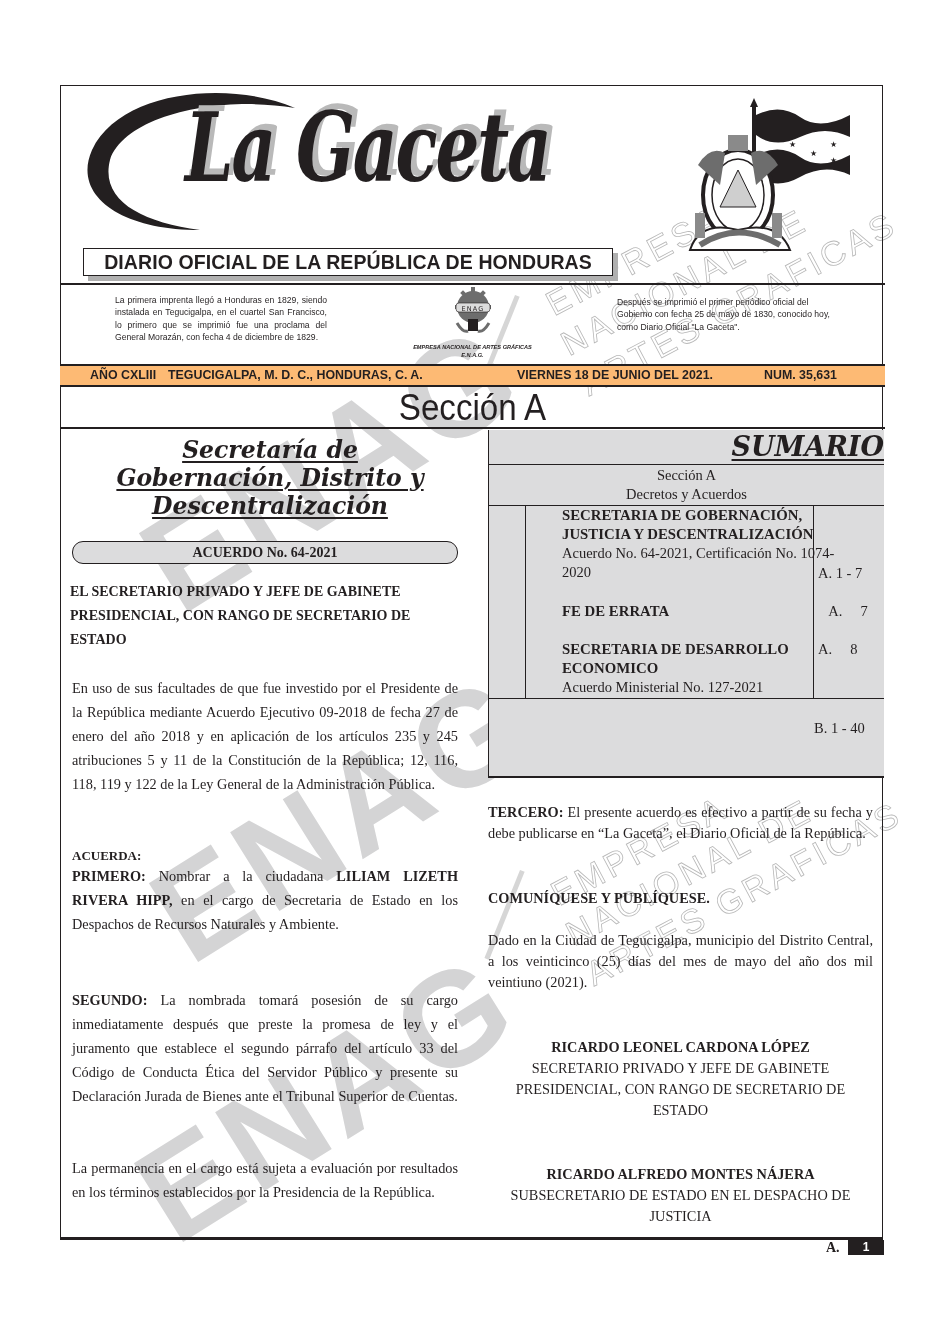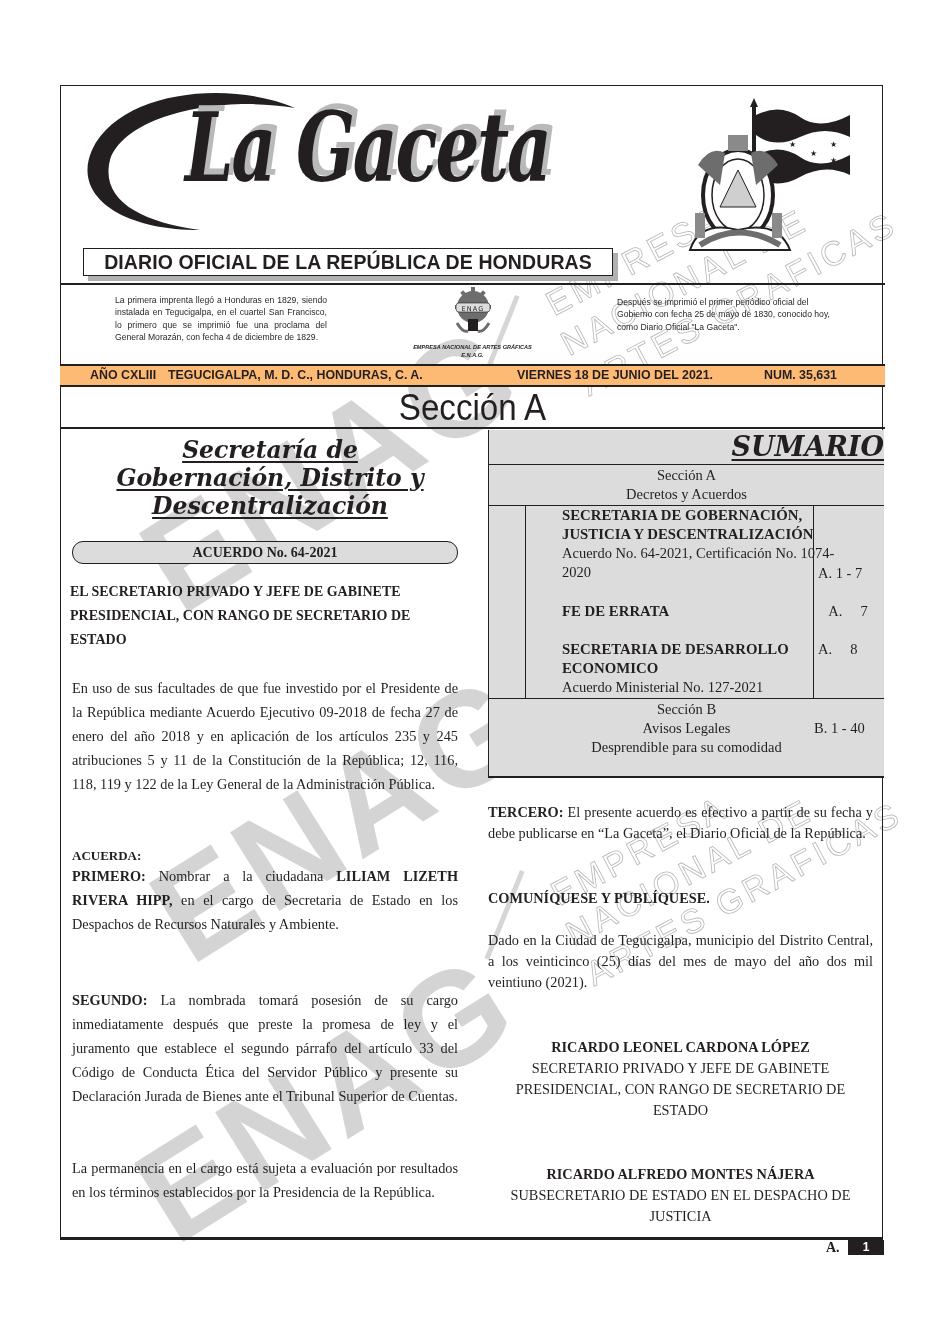--- a/index.html
+++ b/index.html
@@ -193,25 +193,20 @@
   </div>
   <div class="abs sum-page" style="top:172px;text-align:center;">A.     7</div>
 
   <div class="abs sum-entry" style="top:210px;">
     <b>SECRETARIA DE DESARROLLO ECONOMICO</b>
     <span>Acuerdo Ministerial No. 127-2021</span>
   </div>
   <div class="abs sum-page" style="top:210px;">A.     8</div>
 
   <div class="abs sum-rule" style="top:268px;"></div>
-  <div class="abs sum-secB">
-    <div>Sección B</div>
-    <div>Avisos Legales</div>
-    <div>Desprendible para su comodidad</div>
-  </div>
   <div class="abs sum-secB-page">B.  1 - 40</div>
 </div>
 
 <div class="abs body-text r1 layer-text" style="line-height:21px;"><b>TERCERO:</b><span> El presente acuerdo es efectivo a partir de su fecha y debe publicarse en “La Gaceta”, el Diario Oficial de la República.</span></div>
 <div class="abs r2 layer-text">COMUNÍQUESE Y PUBLÍQUESE.</div>
 <div class="abs r3 layer-text">Dado en la Ciudad de Tegucigalpa, municipio del Distrito Central, a los veinticinco (25) días del mes de mayo del año dos mil veintiuno (2021).</div>
 
 <div class="abs sig layer-text" style="top:1037px;">
   <b>RICARDO LEONEL CARDONA LÓPEZ</b>
   <span>SECRETARIO PRIVADO Y JEFE DE GABINETE PRESIDENCIAL, CON RANGO DE SECRETARIO DE ESTADO</span>

